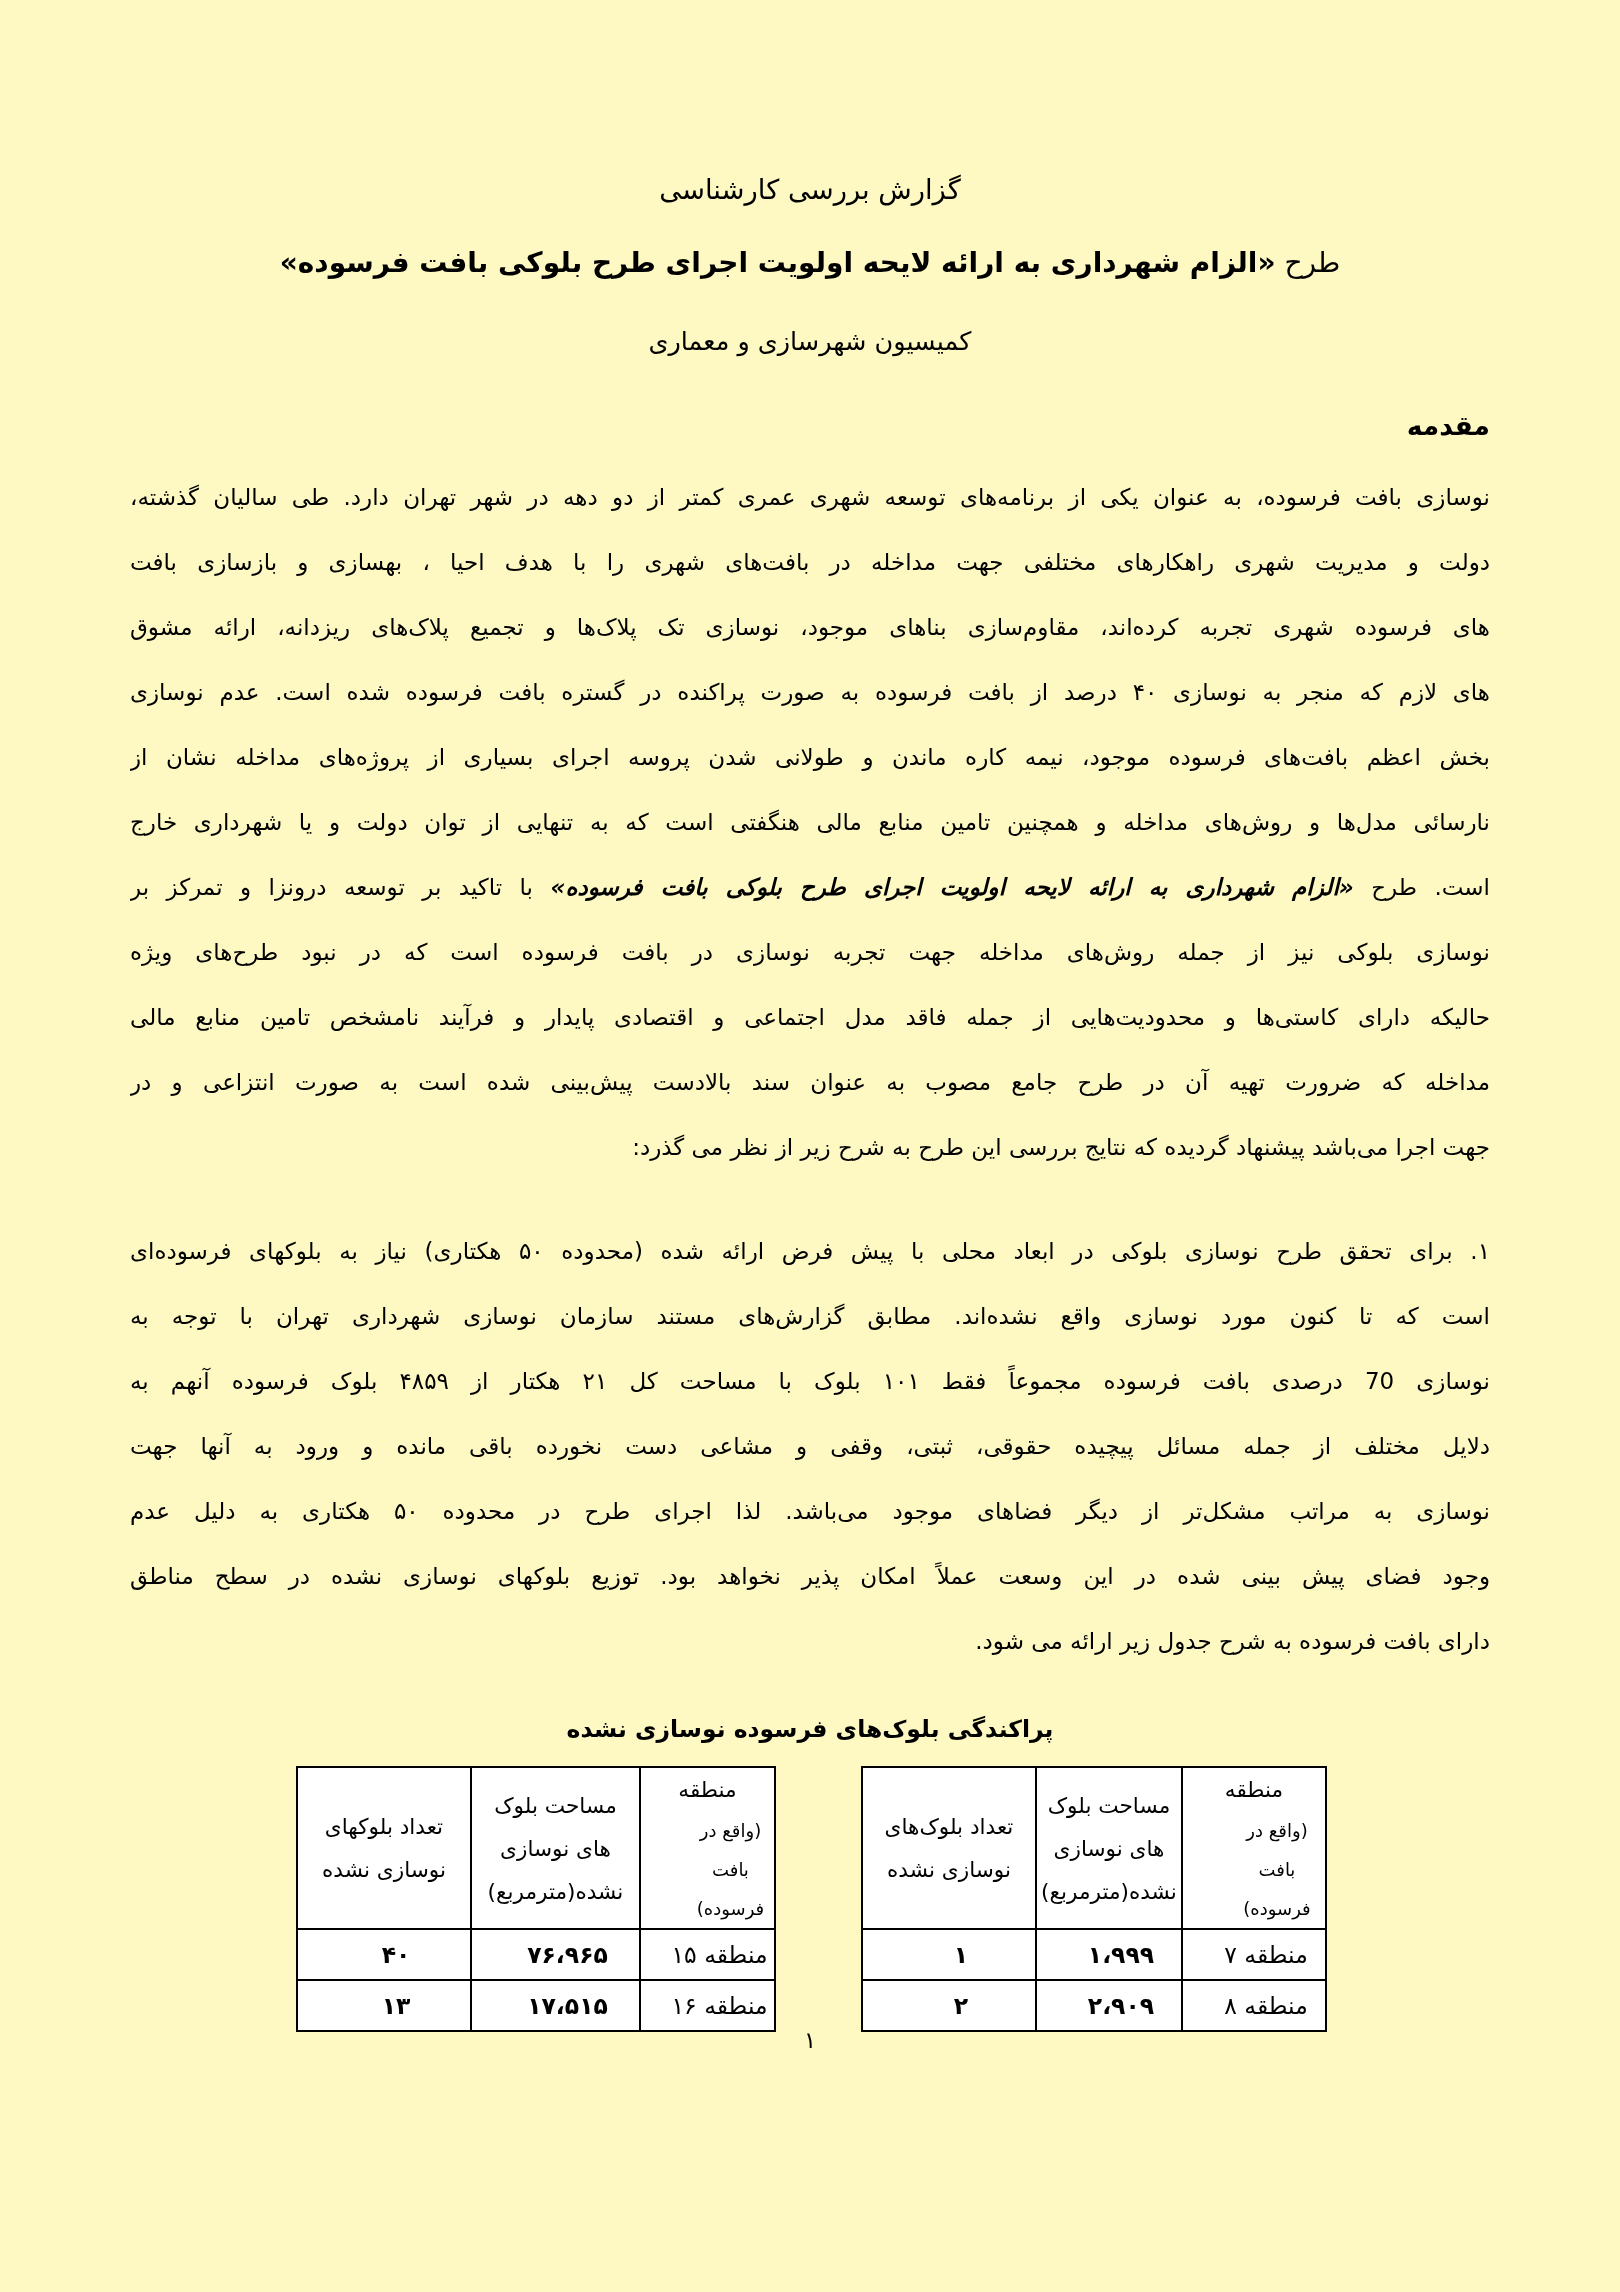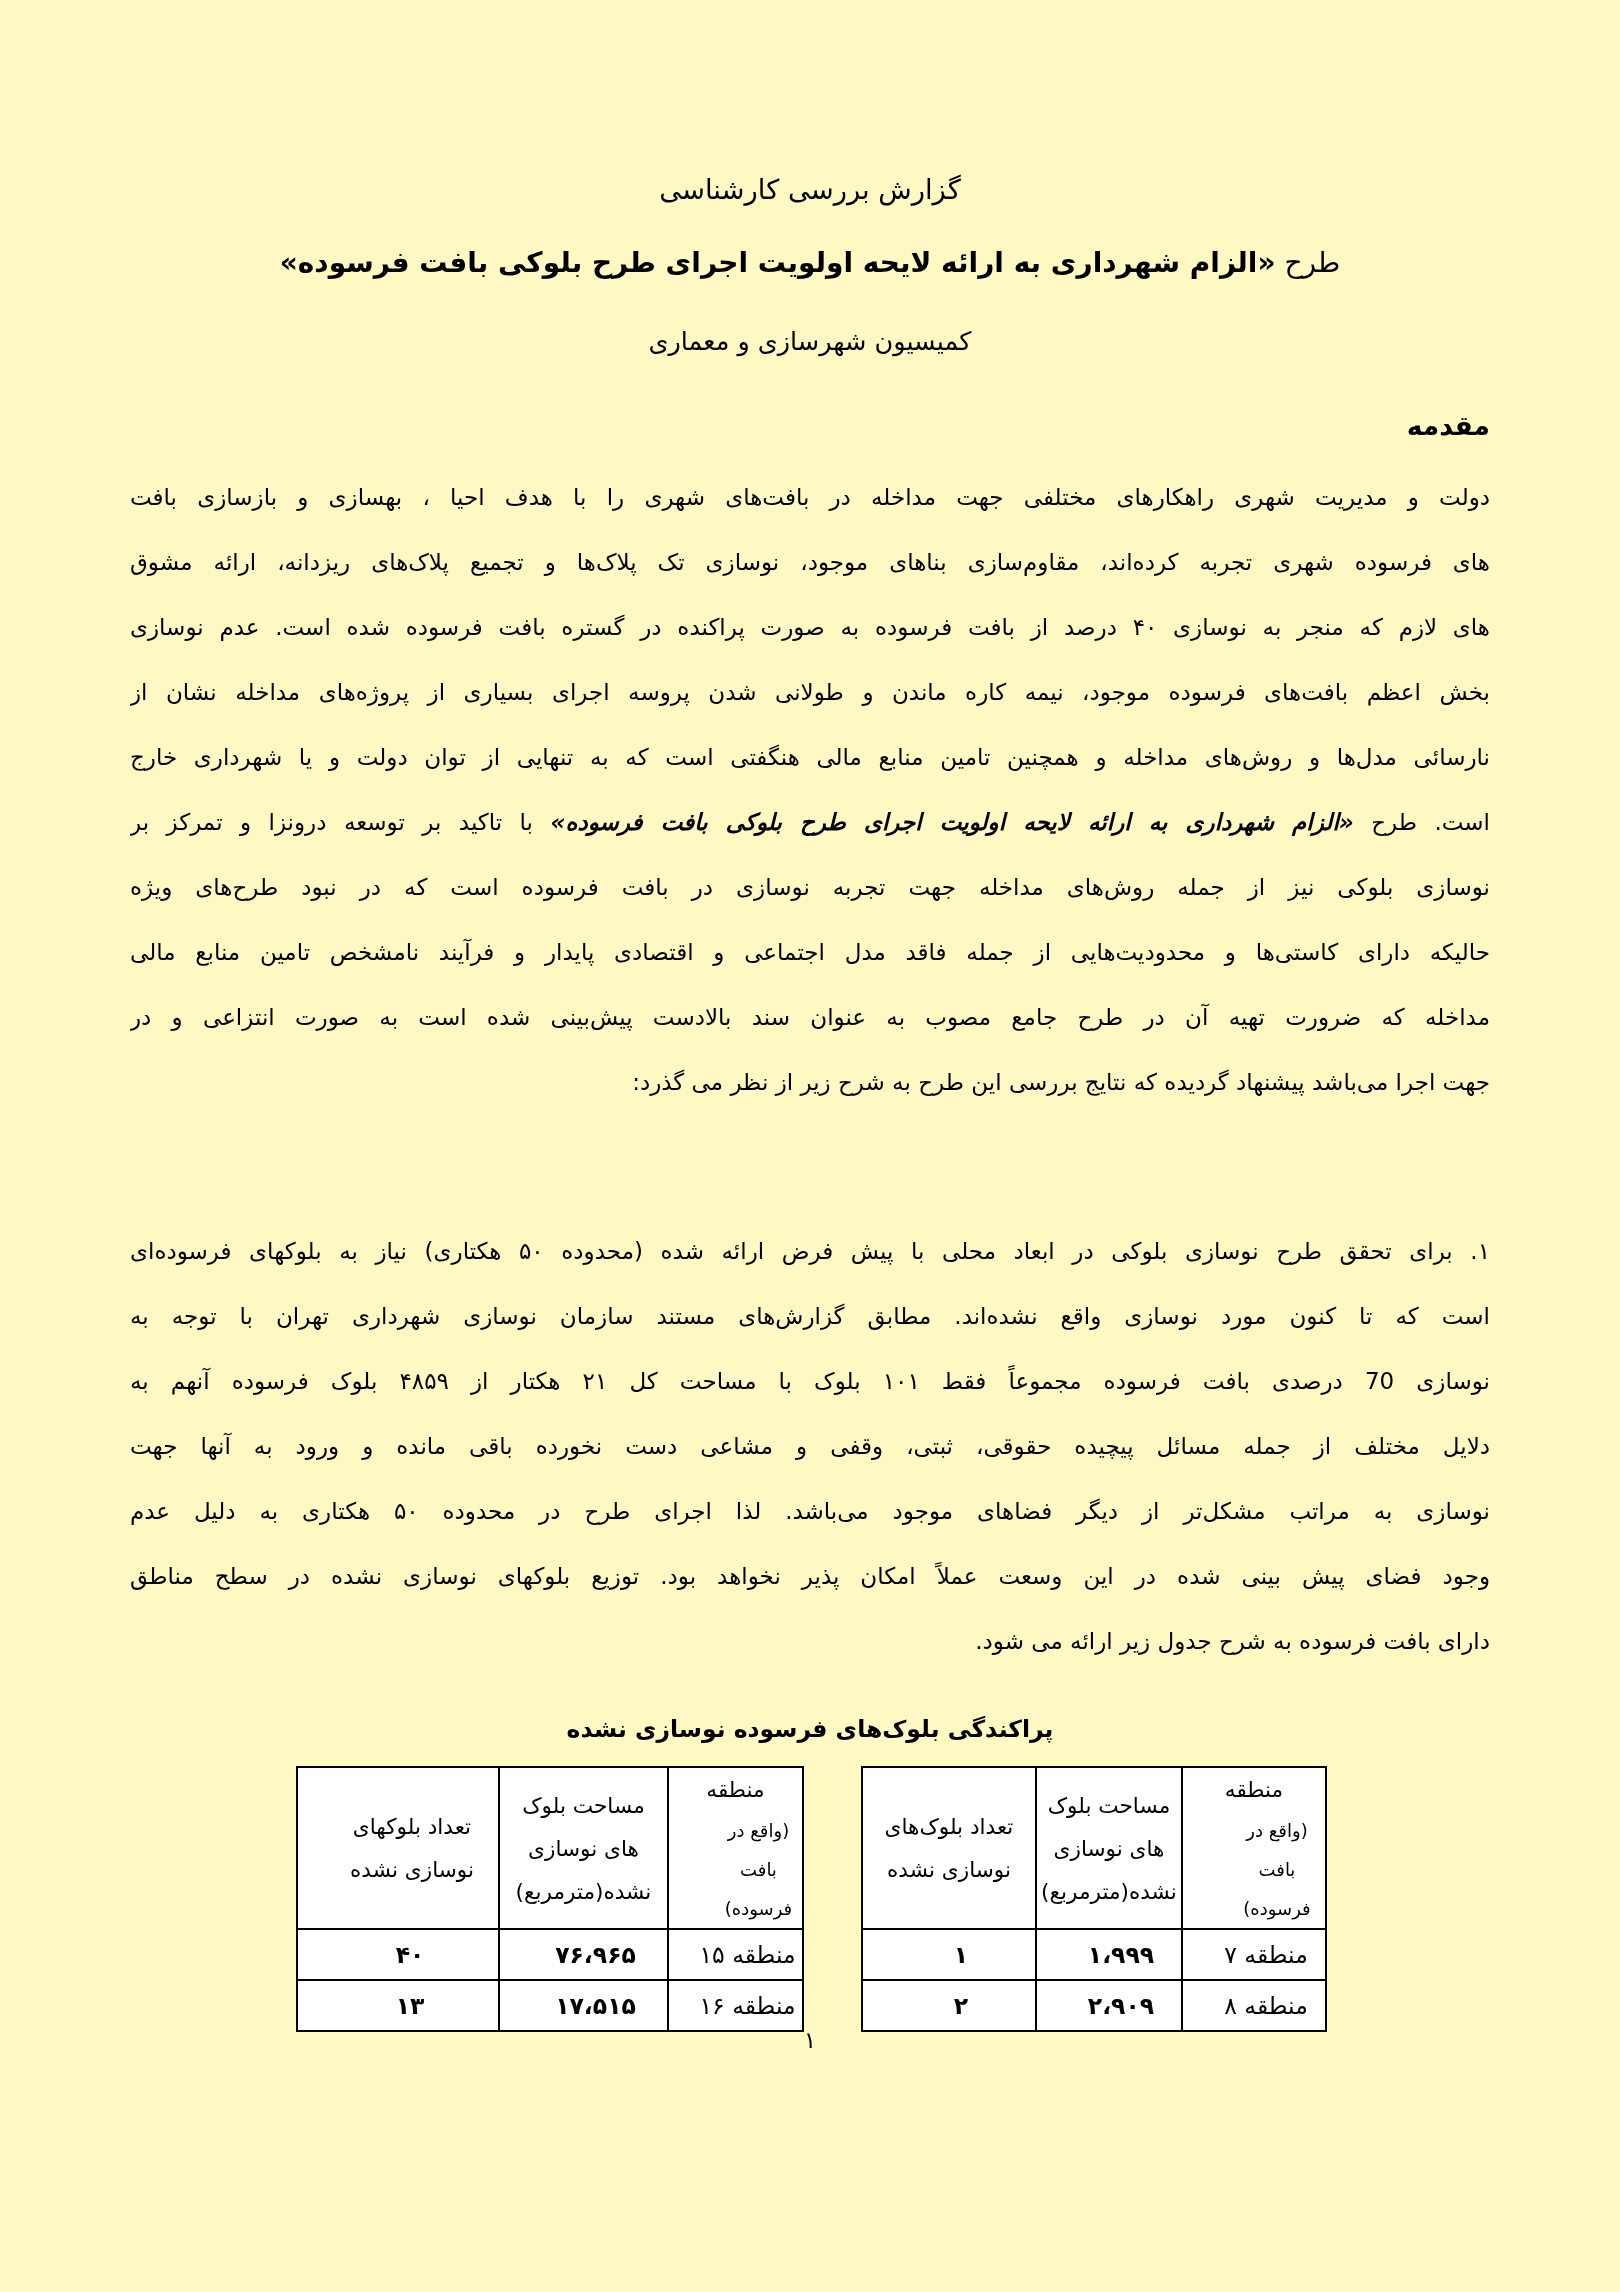--- a/index.html
+++ b/index.html
@@ -38,37 +38,38 @@
   }
   .tbl-left  { left:296px; width:471px; }
   .tbl-right { left:861px; width:458px; }
   .tbl th, .tbl td { border:2px solid #000; padding:0; text-align:center; vertical-align:middle; }
   .tbl th { height:135px; font-weight:normal; }
   .tbl td { height:49px; font-size:23.5px;padding-left:24px; }
   .tbl td.num { font-weight:bold; font-size:23.5px; }
   .thl { font-size:21.6px; line-height:43px; }
   .ths { font-size:18px; line-height:39px;padding-left:46px; }
   .tbl-right .c-region { width:142px; } .tbl-right .c-area { width:144px; } .tbl-right .c-count { width:172px; }
-  .tbl-left  .c-region { width:133px; } .tbl-left  .c-area { width:167px; } .tbl-left  .c-count { width:172px;padding-left:28px; }
+  .tbl-left  .c-region { width:133px; } .tbl-left  .c-area { width:167px; } .tbl-left  .c-count { width:172px; }
   .pagenum { top:2027px; font-size:22.5px; }
 </style>
 </head>
 <body>
 
 <div class="page">
 
   <div class="centered t1">گزارش بررسی کارشناسی</div>
 
   <div class="centered t2"><span>طرح </span><span class="quoted">«الزام شهرداری به ارائه لایحه اولویت اجرای طرح بلوکی بافت فرسوده»</span></div>
 
   <div class="centered t3">کمیسیون شهرسازی و معماری</div>
 
   <div class="hd">مقدمه</div>
 
   <div class="para intro">
+    <div class="pl">نوسازی بافت فرسوده، به عنوان یکی از برنامه‌های توسعه شهری عمری کمتر از دو دهه در شهر تهران دارد. طی سالیان گذشته،</div>
     <div class="pl">دولت و مدیریت شهری راهکارهای مختلفی جهت مداخله در بافت‌های شهری را با هدف احیا ، بهسازی و بازسازی بافت</div>
     <div class="pl">های فرسوده شهری تجربه کرده‌اند، مقاوم‌سازی بناهای موجود، نوسازی تک پلاک‌ها و تجمیع پلاک‌های ریزدانه، ارائه مشوق</div>
     <div class="pl">های لازم که منجر به نوسازی ۴۰ درصد از بافت فرسوده به صورت پراکنده در گستره بافت فرسوده شده است. عدم نوسازی</div>
     <div class="pl">بخش اعظم بافت‌های فرسوده موجود، نیمه کاره ماندن و طولانی شدن پروسه اجرای بسیاری از پروژه‌های مداخله نشان از</div>
     <div class="pl">نارسائی مدل‌ها و روش‌های مداخله و همچنین تامین منابع مالی هنگفتی است که به تنهایی از توان دولت و یا شهرداری خارج</div>
     <div class="pl"><span>است. طرح </span><span class="bq">«الزام شهرداری به ارائه لایحه اولویت اجرای طرح بلوکی بافت فرسوده»</span><span> با تاکید بر توسعه درونزا و تمرکز بر</span></div>
     <div class="pl">نوسازی بلوکی نیز از جمله روش‌های مداخله جهت تجربه نوسازی در بافت فرسوده است که در نبود طرح‌های ویژه</div>
     <div class="pl">حالیکه دارای کاستی‌ها و محدودیت‌هایی از جمله فاقد مدل اجتماعی و اقتصادی پایدار و فرآیند نامشخص تامین منابع مالی</div>
     <div class="pl">مداخله که ضرورت تهیه آن در طرح جامع مصوب به عنوان سند بالادست پیش‌بینی شده است به صورت انتزاعی و در</div>
     <div class="pl last">جهت اجرا می‌باشد پیشنهاد گردیده که نتایج بررسی این طرح به شرح زیر از نظر می گذرد:</div>

